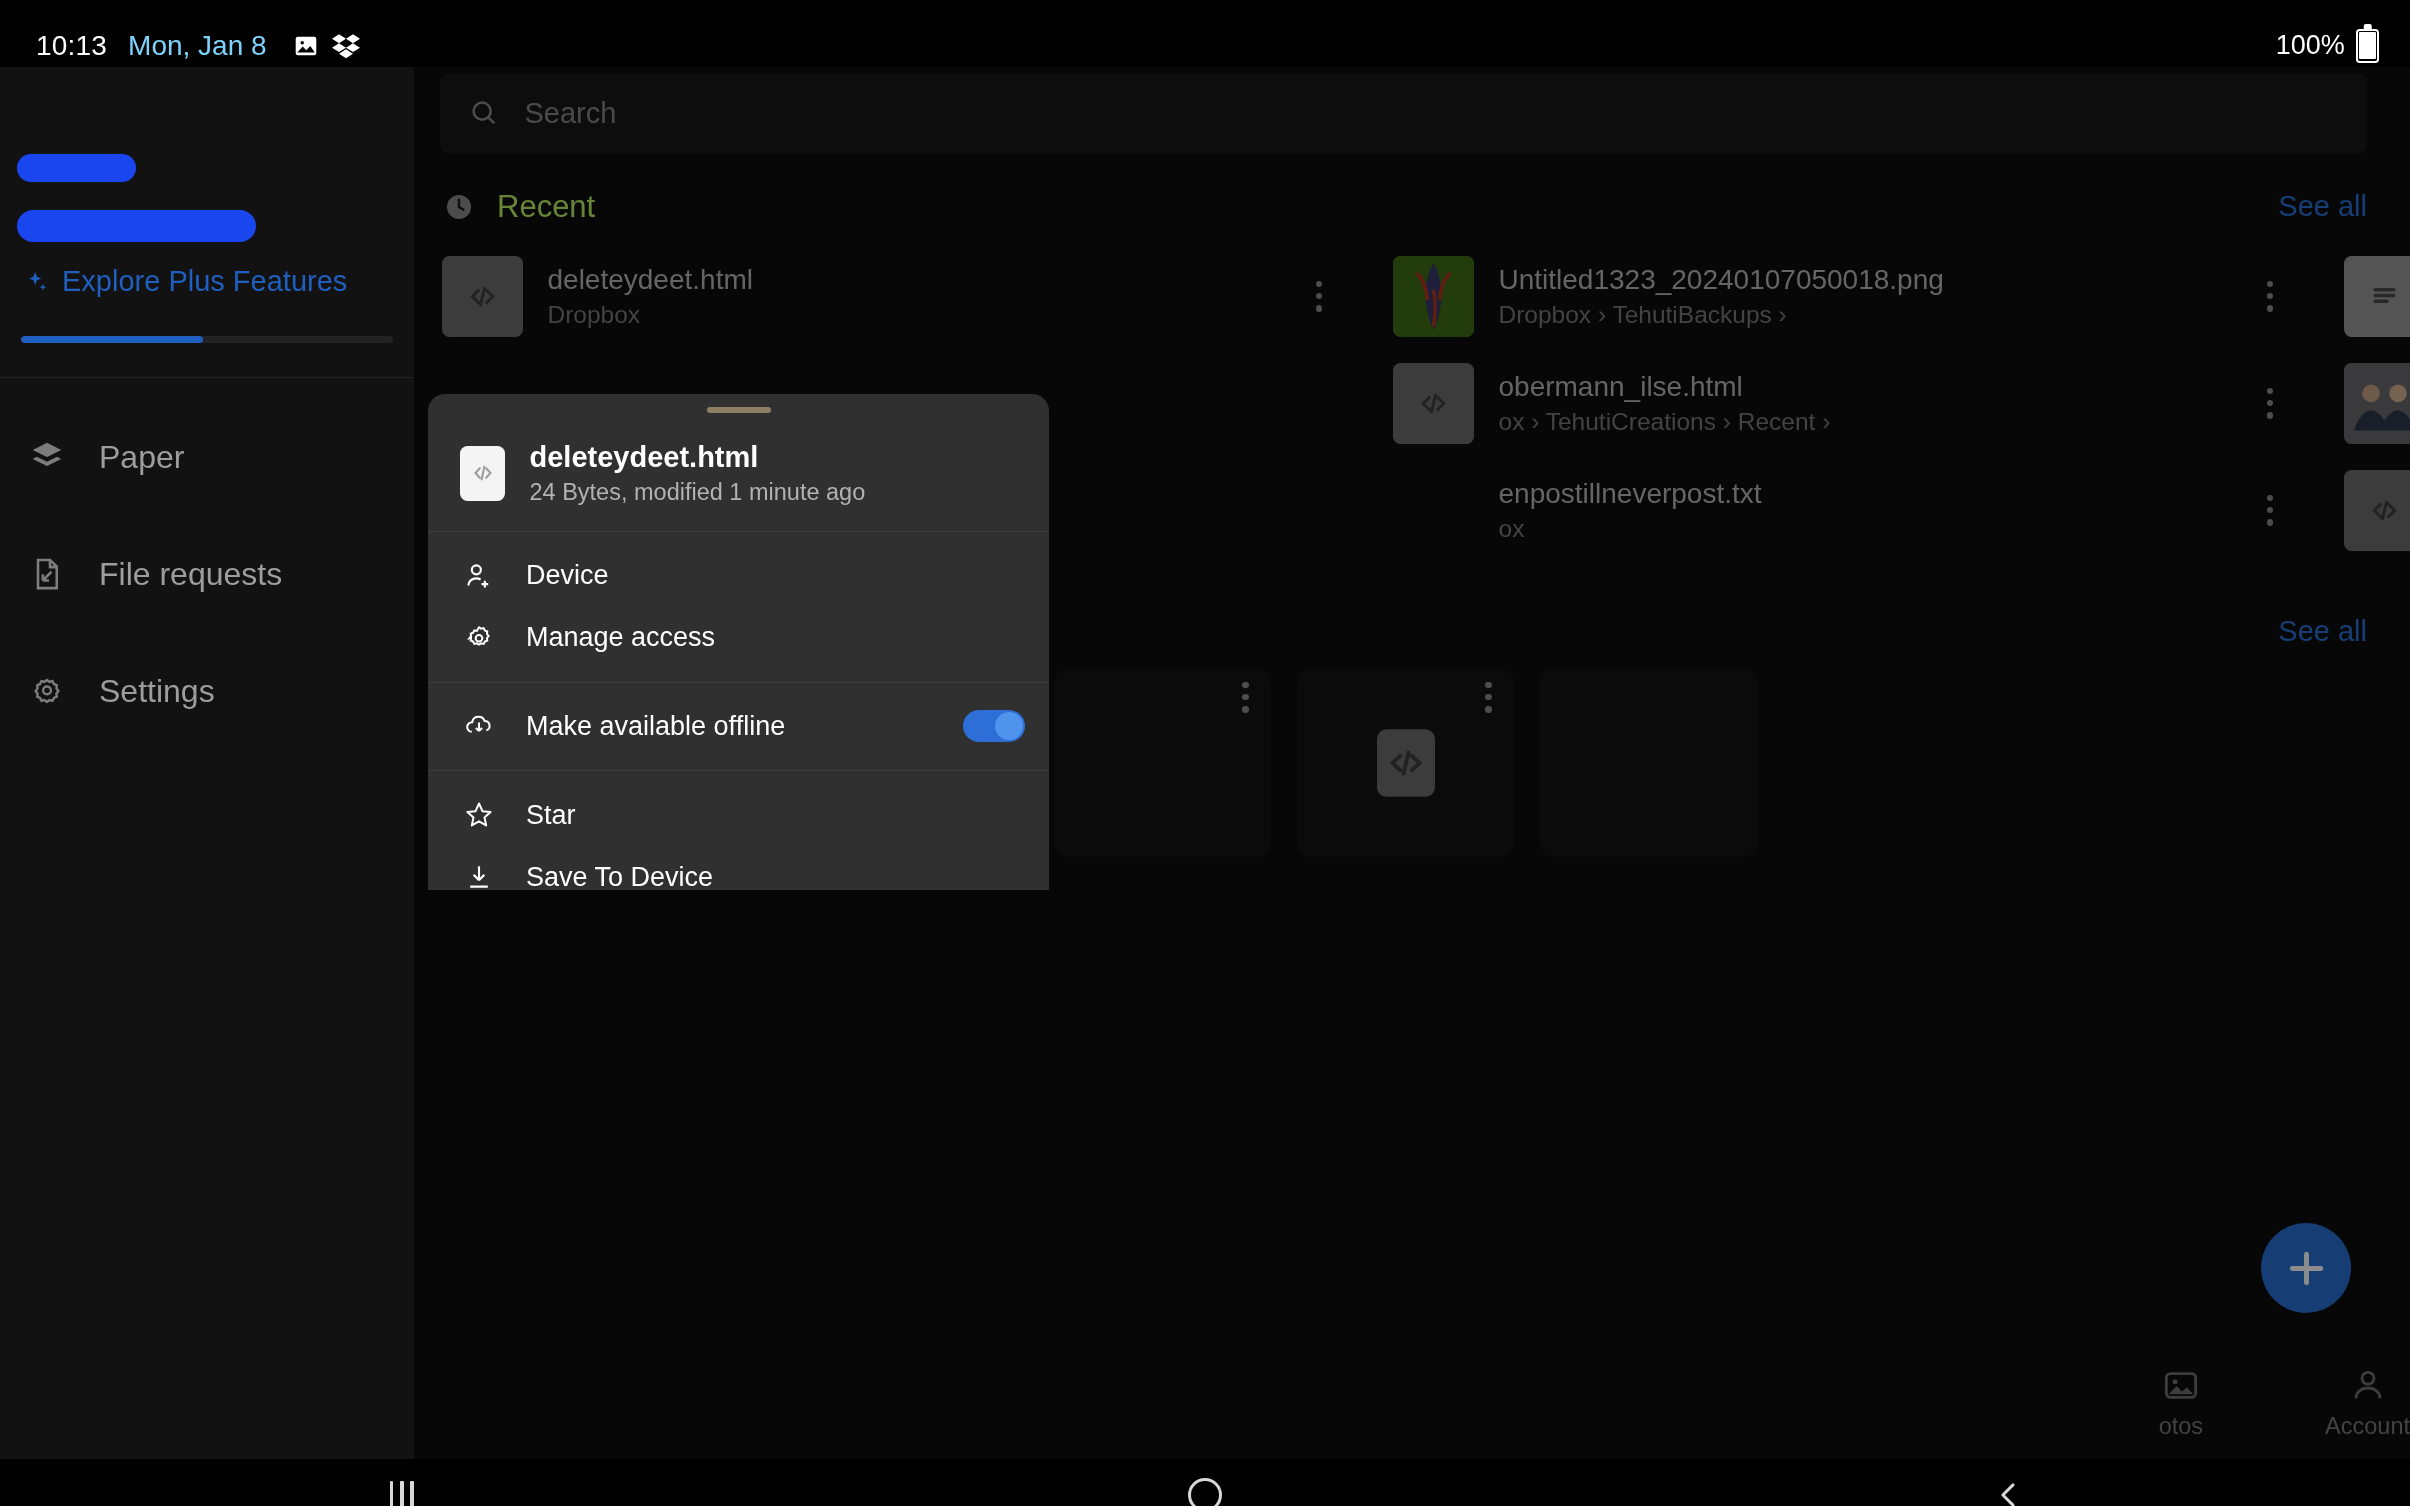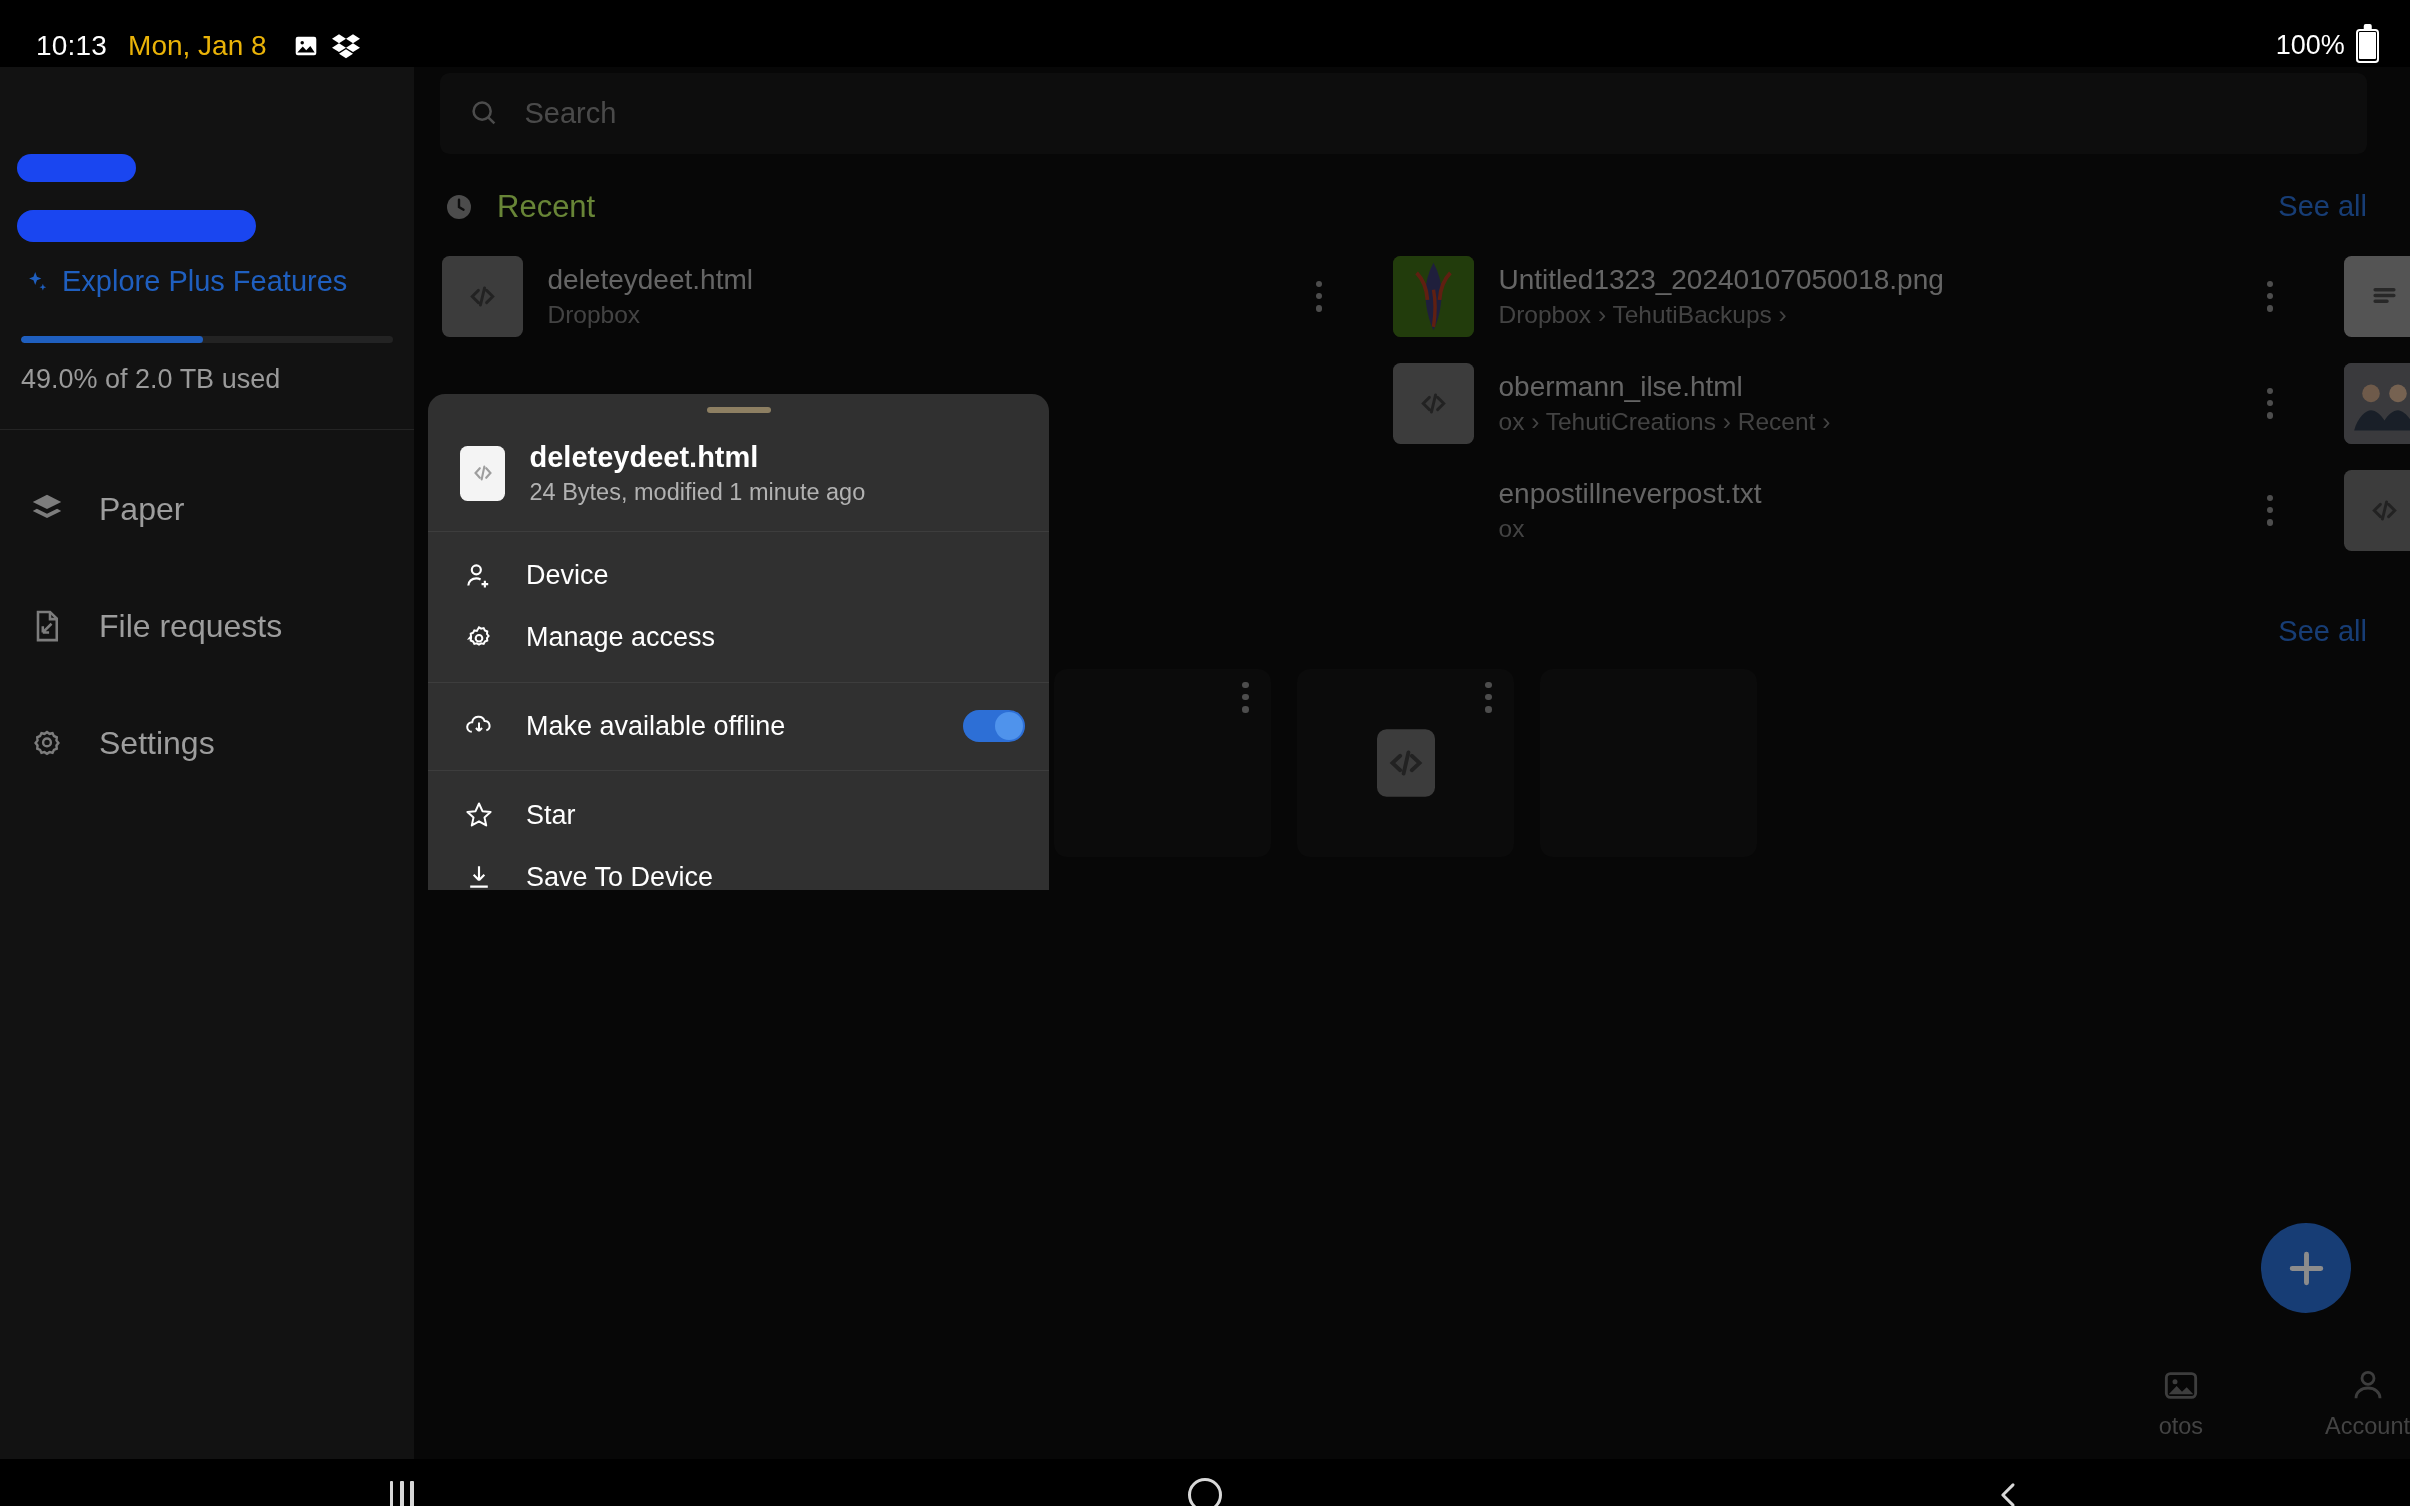--- a/index.html
+++ b/index.html
@@ -5,21 +5,21 @@
   html,body{margin:0;padding:0;background:#000;}
   body{width:2411px;height:1507px;overflow:hidden;font-family:"Liberation Sans",sans-serif;
        -webkit-font-smoothing:antialiased;}
   .screen{position:relative;width:2411px;height:1507px;background:#0d0d0d;overflow:hidden;margin-top:24px;}
 
   
   .statusbar{position:absolute;left:0;top:0;width:2411px;height:43px;background:#000;
              display:flex;align-items:center;color:#fff;z-index:60;}
   .sb-left{display:flex;align-items:center;gap:21px;padding-left:36px;}
   .sb-time{font-size:28px;letter-spacing:0.2px;color:#fff;}
-  .sb-date{font-size:28px;color:#eab308;}
+  .sb-date{font-size:28px;color:#7dd3fc;}
   .sb-icons{display:flex;align-items:center;gap:13px;margin-left:5.6px;}
   .sb-right{margin-left:auto;display:flex;align-items:center;gap:11.3px;padding-right:32px;}
   .sb-batt-text{font-size:27px;color:#fff;}
   .batt{width:19px;height:30px;border:2.4px solid #fff;border-radius:3.8px;position:relative;}
   .batt:before{content:"";position:absolute;top:-6.6px;left:50%;transform:translateX(-50%);
                width:8.5px;height:4.7px;background:#fff;border-radius:1.9px 1.9px 0 0;}
   .batt i{position:absolute;left:1.4px;right:1.4px;bottom:1.4px;top:1.4px;background:#fff;border-radius:0.9px;display:block;}
 
   
   .sidebar{position:absolute;left:0;top:43px;width:414px;height:1392px;background:#121212;z-index:20;}
@@ -153,21 +153,20 @@
         </svg>
       </span>
       <span class="plus-text">Explore Plus Features</span>
     </div>
 
     <div class="progress-wrap">
       <div class="progress">
         <i id="storage-fill" style="width: 49%;"></i>
       </div>
     </div>
-    <div class="storage-text">49.0% of 2.0 TB used</div>
 
     <div class="sb-divider"></div>
 
     <div class="nav-list">
       <div class="nav-item">
         <span class="nav-ico">
           <svg width="38" height="38" viewBox="0 0 24 24">
               <path d="M12 3l9 4.5-9 4.5-9-4.5z" fill="#7d7d7d"></path>
               <path d="M3 13.2l9 4.5 9-4.5-2.6-1.3L12 15l-6.4-3.1z" fill="#7d7d7d"></path>
             </svg>

